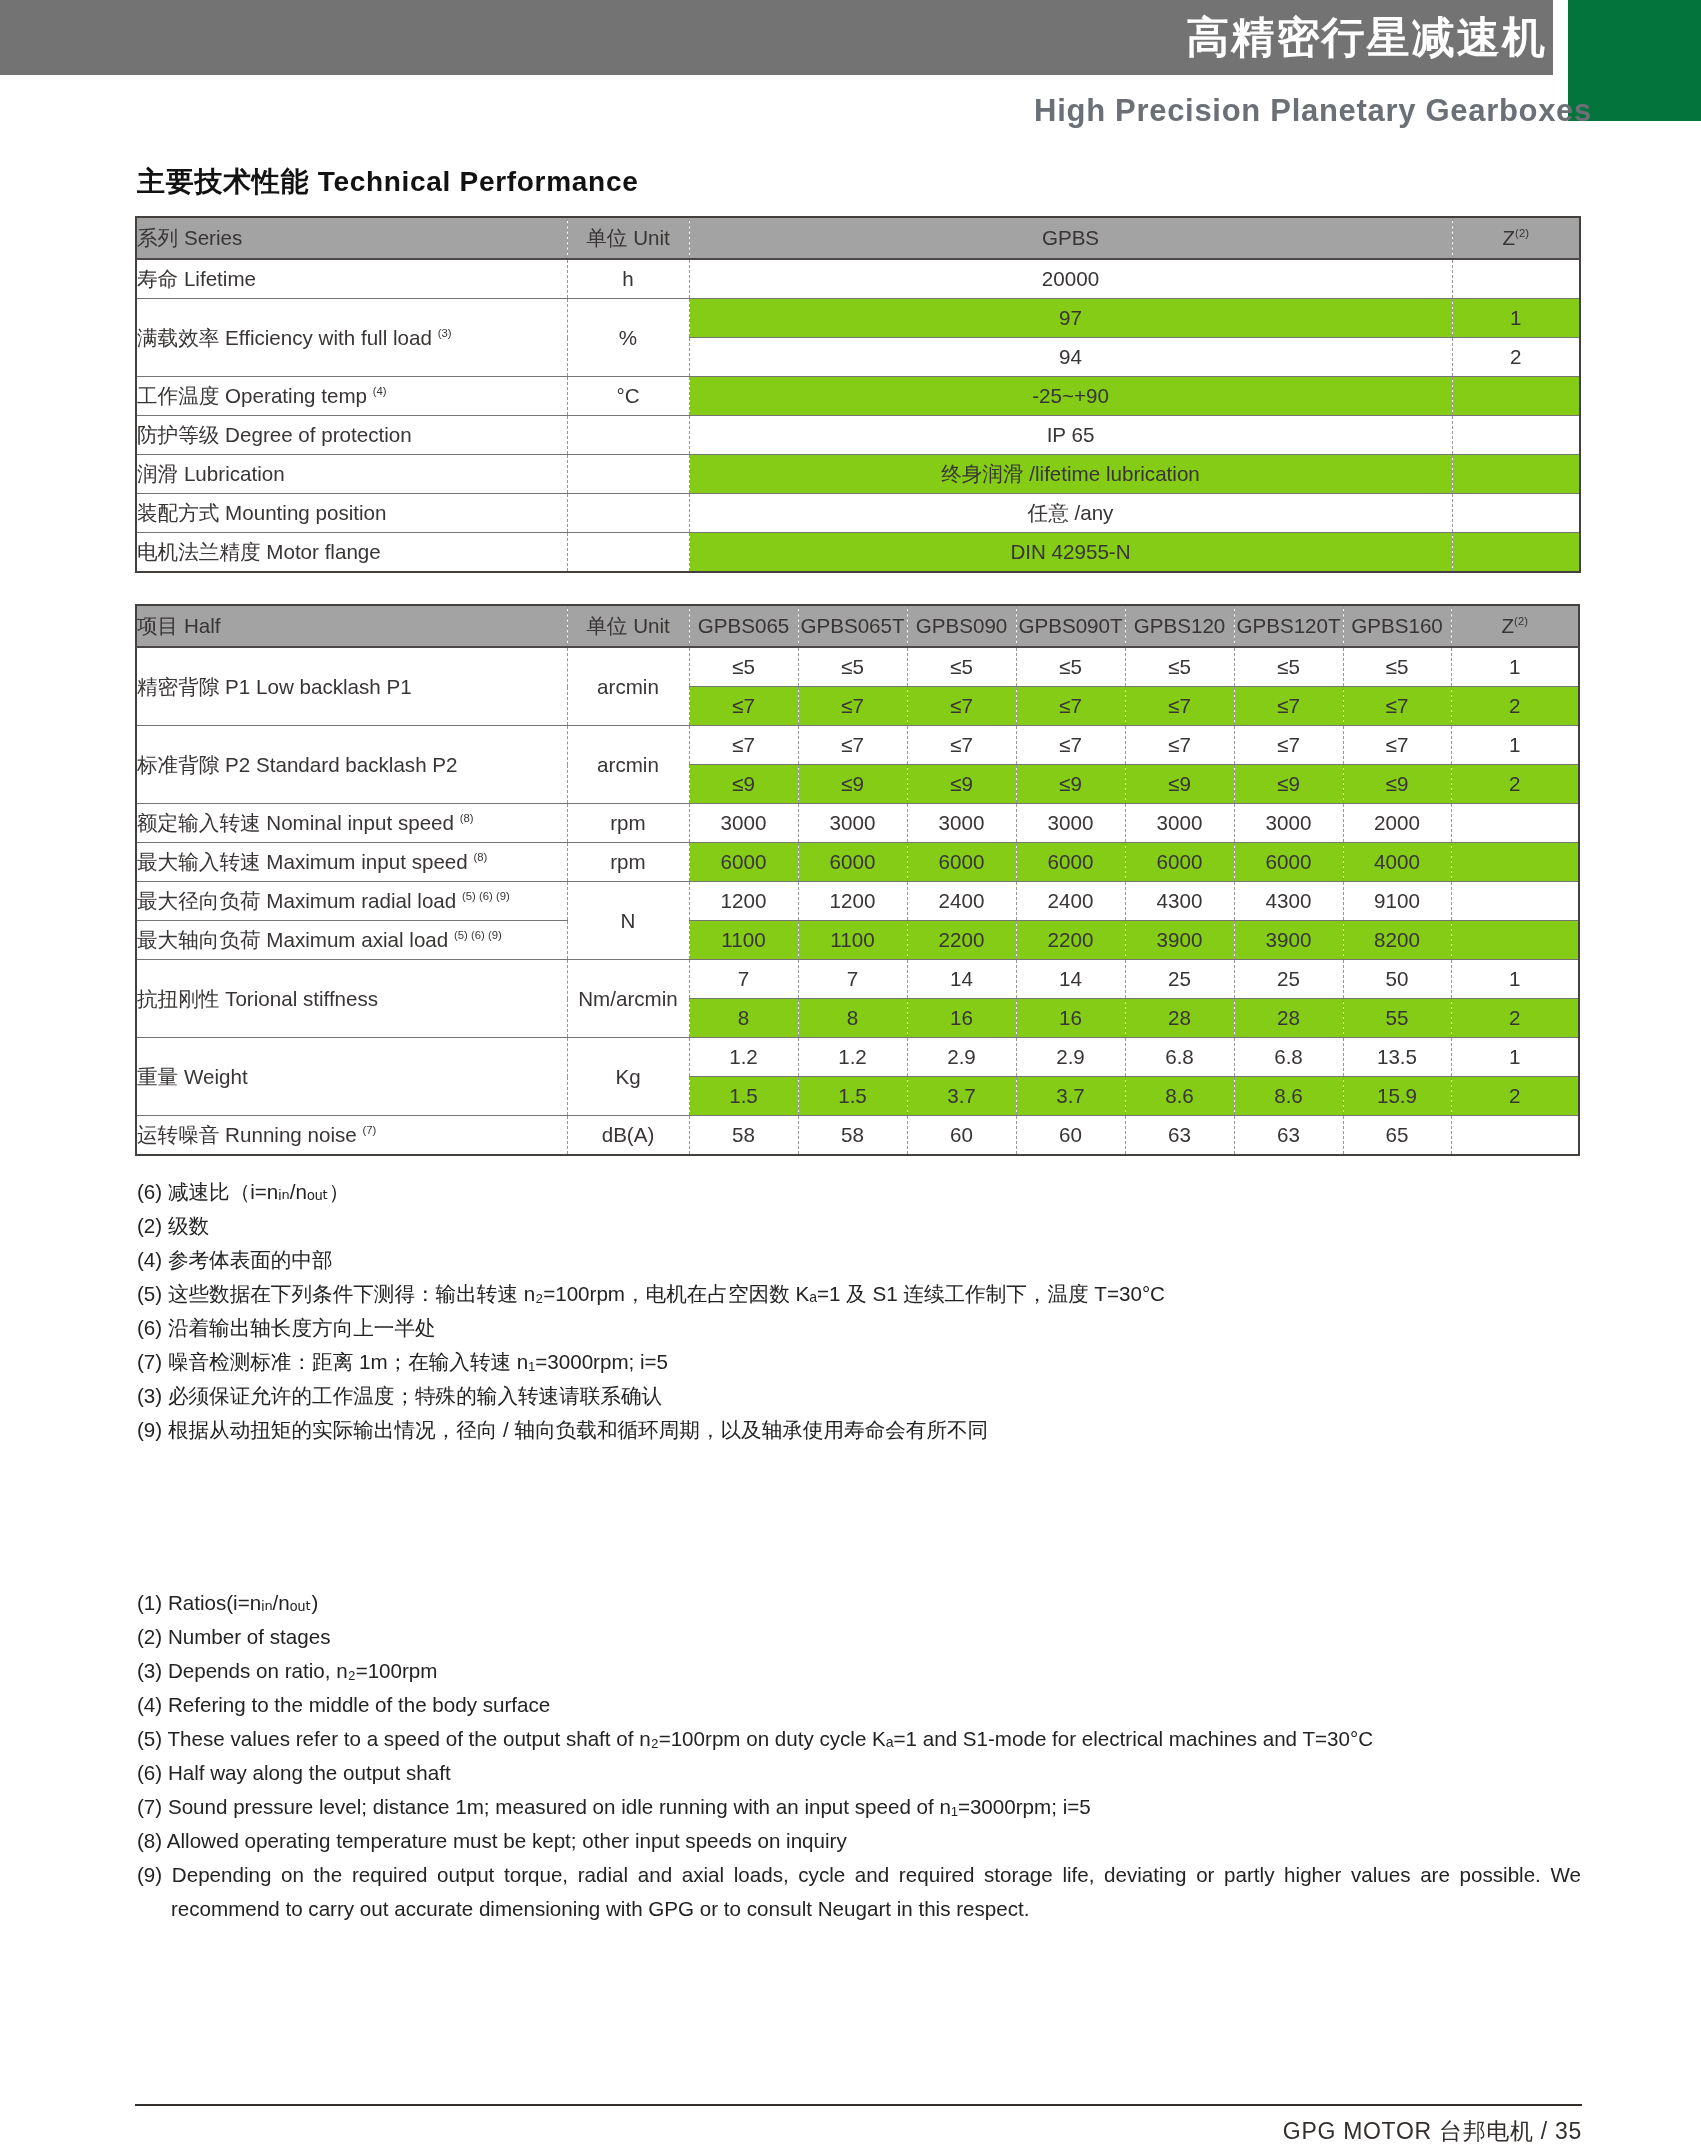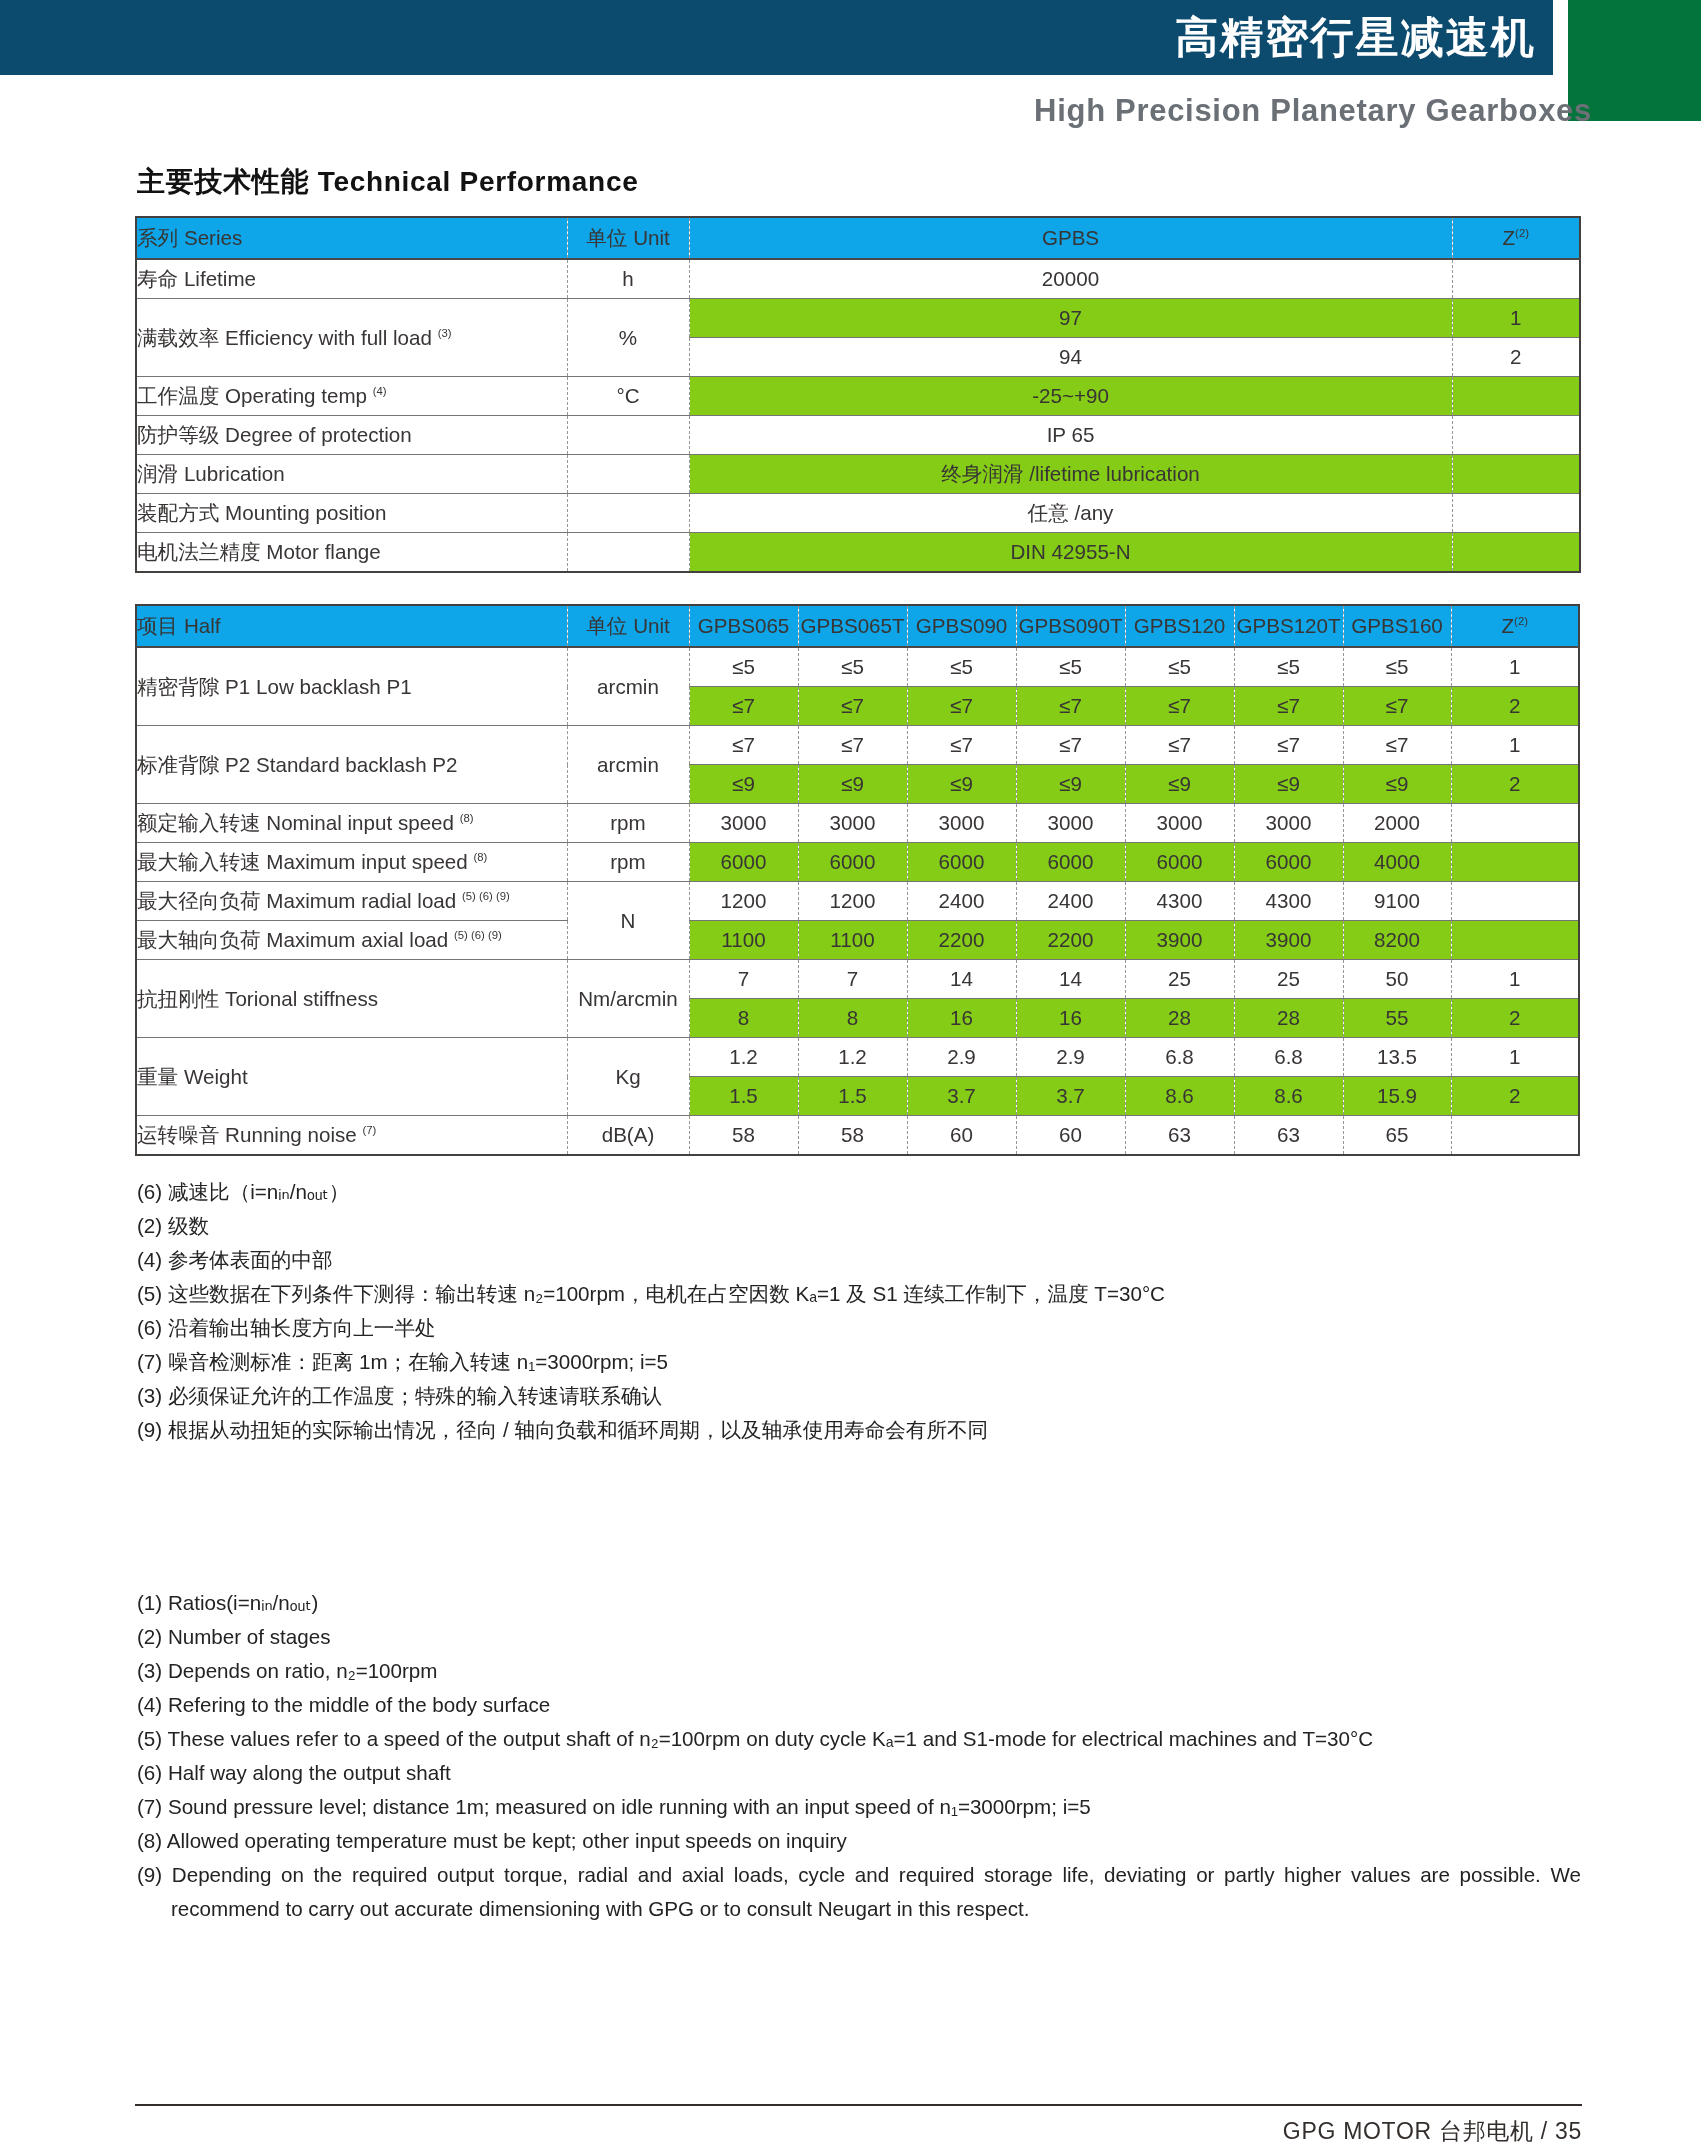--- a/index.html
+++ b/index.html
@@ -2,23 +2,23 @@
 <html style="font-size:11px"><head>
 <meta charset="utf-8">
 <style>
   html,body{margin:0;padding:0;background:#ffffff;}
   .page{
     position:relative;width:1702px;height:2151px;background:#ffffff;overflow:hidden;
     font-family:"Liberation Sans","DejaVu Sans",sans-serif;color:#2b2b2b;
   }
   
   .banner{
-    position:absolute;left:0;top:0;width:1553px;height:75px;background:#0c4a6e;
+    position:absolute;left:0;top:0;width:1553px;height:75px;background:#737373;
     display:flex;align-items:center;justify-content:flex-end;
-    padding-right:17px;box-sizing:border-box;
+    padding-right:6px;box-sizing:border-box;
   }
   .banner-title{color:#ffffff;font-size:43px;font-weight:bold;letter-spacing:2.1px;line-height:1;}
   .corner-block{position:absolute;top:0;right:0;width:134px;height:121px;background:#03743B;}
   .subtitle{
     position:absolute;top:93px;left:0;width:1544px;text-align:right;
     font-size:31px;font-weight:bold;color:#6B7076;letter-spacing:0.7px;padding-left:48px;
   }
   
   .section-title{
     position:absolute;top:163px;left:137px;margin:0;
@@ -28,21 +28,21 @@
   table.t{
     position:absolute;left:135px;width:1445px;
     border-collapse:collapse;table-layout:fixed;
     font-size:20.6px;color:#383534;
     border:2.1px solid #44403e;
   }
   .t1{top:216px;}
   .t2{top:604px;}
   .t th,.t td{padding:0;font-weight:normal;vertical-align:middle;line-height:1.15;overflow:hidden;}
   .t td{height:38px;}
-  .t th{height:40px;background:#0ea5e9;border-bottom:2.1px solid #4c4848;}
+  .t th{height:40px;background:#a3a3a3;border-bottom:2.1px solid #4c4848;}
   .lbl{text-align:left;padding-left:13.7px;}
   .ctr{text-align:center;}
   .dl{border-left:1.4px dashed #979797;}
   .bt{border-top:1.4px solid #757575;}
   .g{background:#84cc16;}
   .t sup,.note sup{font-size:0.55em;line-height:0;}
   
   .notes{position:absolute;left:137px;width:1444px;font-size:20.6px;color:#232323;}
   .notes-zh{top:1175px;}
   .notes-en{top:1586px;}

